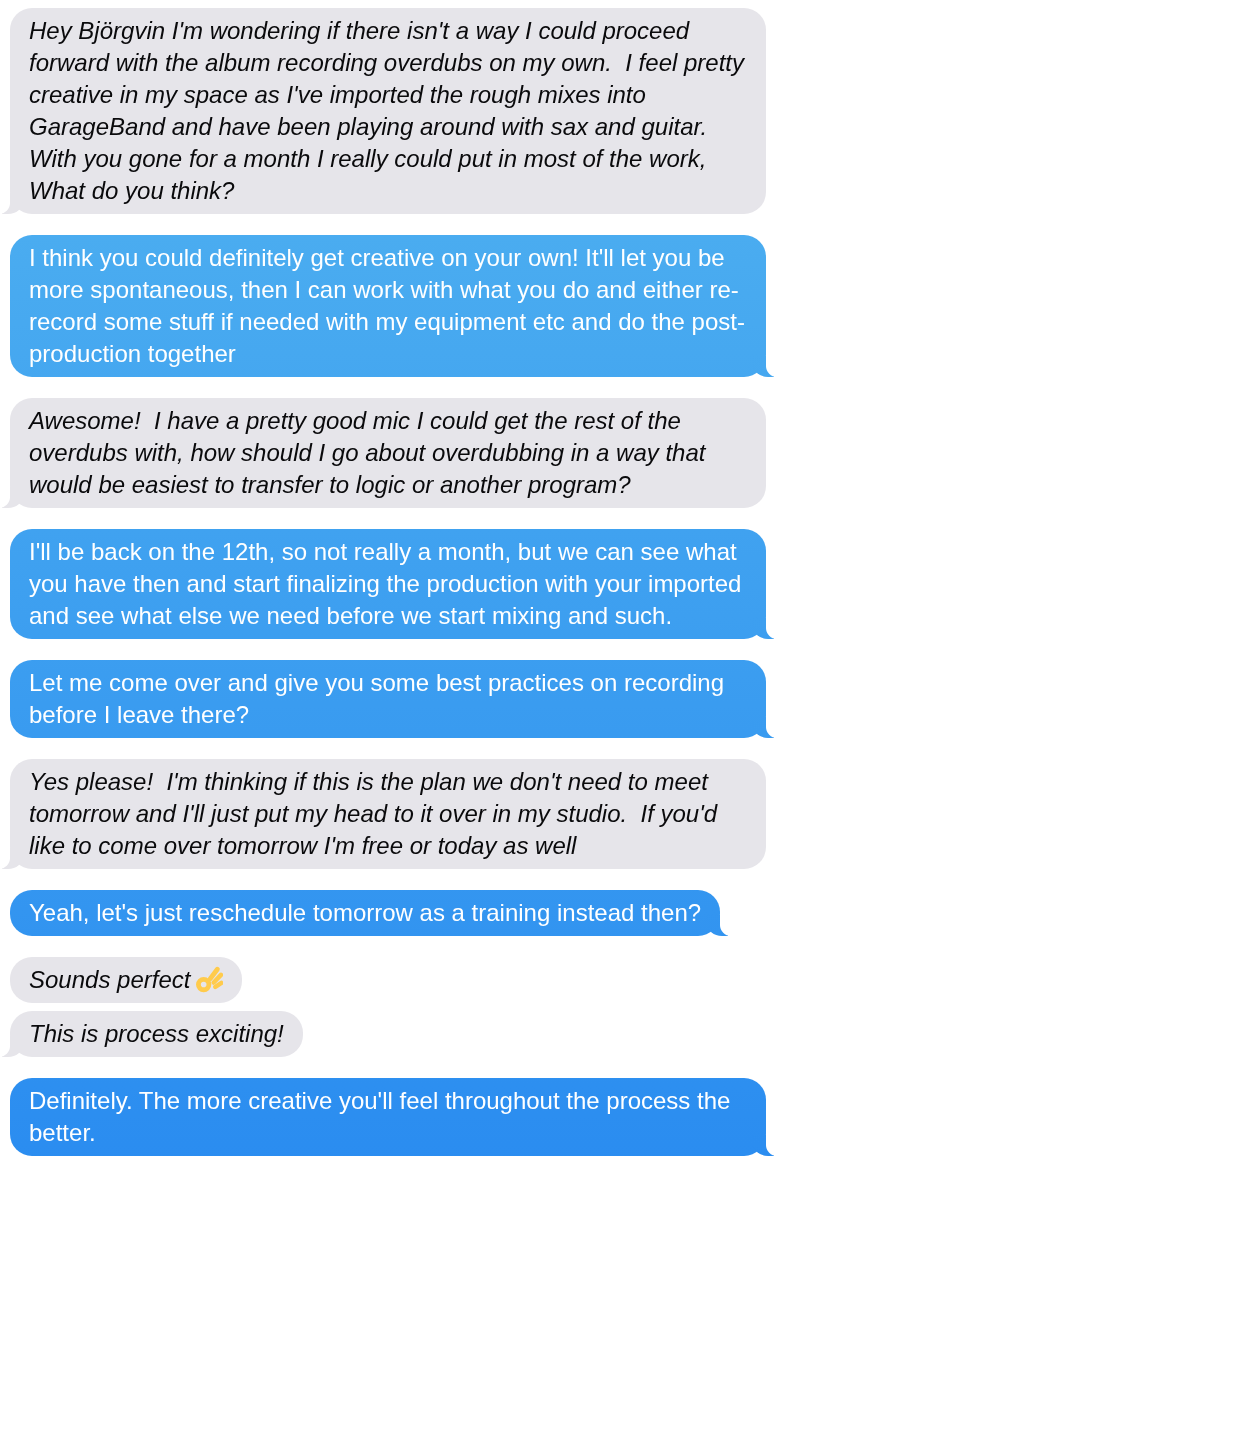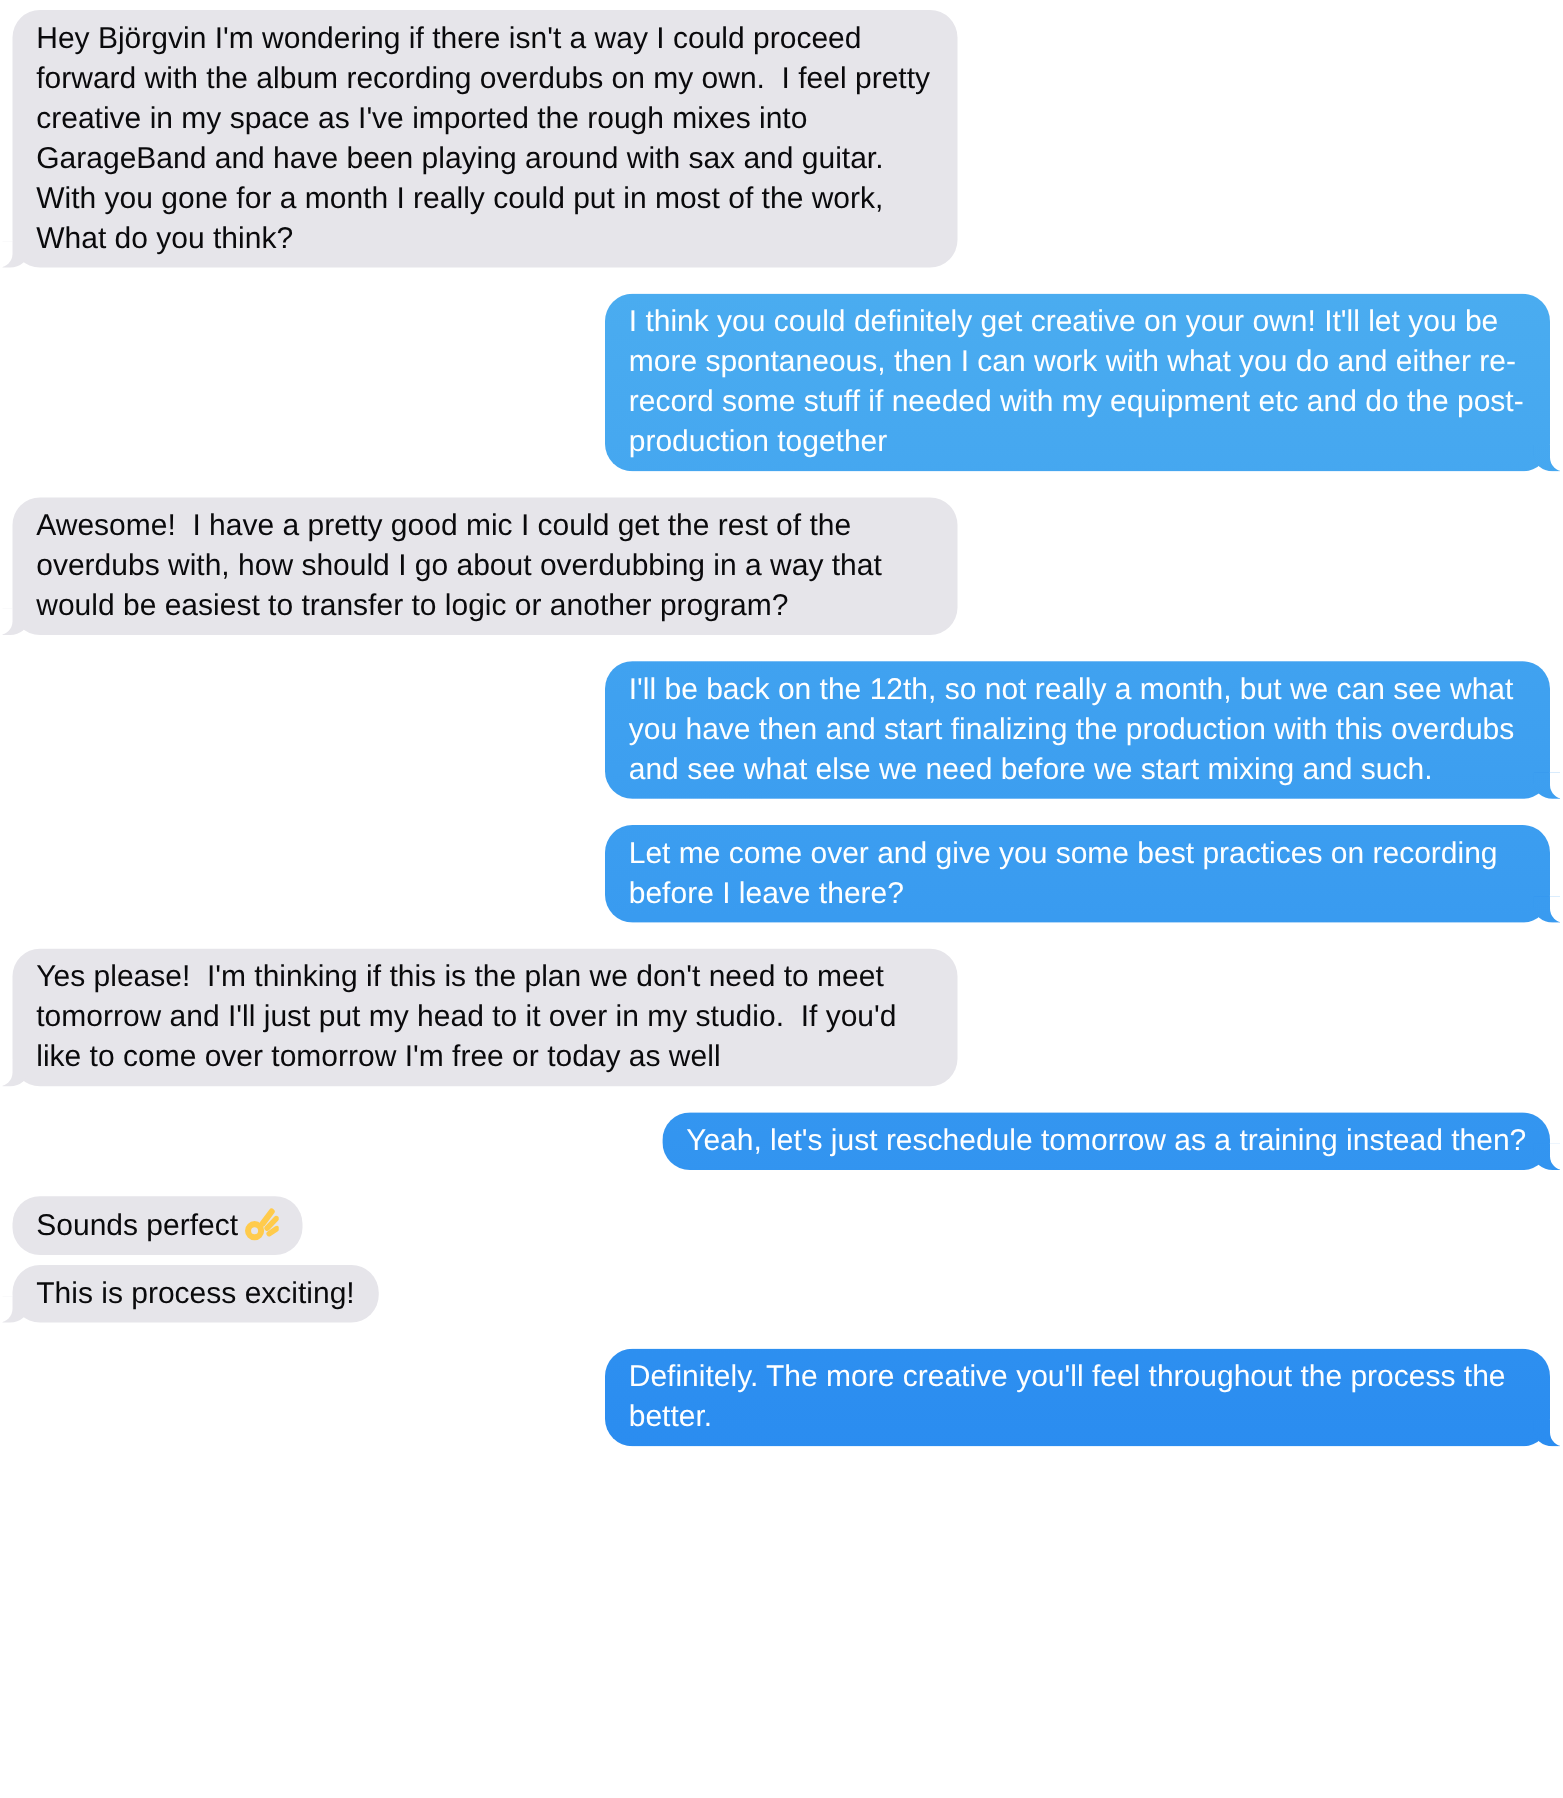--- a/index.html
+++ b/index.html
@@ -21,36 +21,37 @@
     padding:8px 10px 14px 10px;
     display:flex;
     flex-direction:column;
   }
   .row{
     display:flex;
     margin-top:21px;
   }
   .row:first-child{margin-top:0;}
   .row.tight{margin-top:8px;}
-  .row.sent{justify-content:flex-end;}
+  .row.sent{justify-content:flex-start;}
   .row.received{justify-content:flex-start;}
   .bubble{
     position:relative;
     box-sizing:border-box;
     max-width:756px;
     padding:7px 19px;
     border-radius:22px;
     font-size:24px;
     line-height:32px;
     white-space:pre-wrap;
     word-wrap:break-word;
   }
   .bubble.received{
     background:var(--received-bg);
     color:var(--received-text);
+    font-style:italic;
   }
   .bubble.sent{
     color:var(--sent-text);
     background-color:#2E93F1;
     background-image:linear-gradient(var(--sent-top), var(--sent-bottom));
     background-attachment:fixed;
   }
   
   .bubble.tail::before{
     content:"";
@@ -102,21 +103,21 @@
     <div class="row received">
       <div class="bubble received tail"><span>Hey Björgvin I'm wondering if there isn't a way I could proceed forward with the album recording overdubs on my own.  I feel pretty creative in my space as I've imported the rough mixes into GarageBand and have been playing around with sax and guitar.  With you gone for a month I really could put in most of the work, What do you think?</span></div>
     </div>
     <div class="row sent">
       <div class="bubble sent tail"><span>I think you could definitely get creative on your own! It'll let you be more spontaneous, then I can work with what you do and either re-record some stuff if needed with my equipment etc and do the post-production together</span></div>
     </div>
     <div class="row received">
       <div class="bubble received tail"><span>Awesome!  I have a pretty good mic I could get the rest of the overdubs with, how should I go about overdubbing in a way that would be easiest to transfer to logic or another program?</span></div>
     </div>
     <div class="row sent">
-      <div class="bubble sent tail"><span>I'll be back on the 12th, so not really a month, but we can see what you have then and start finalizing the production with this overdubs and see what else we need before we start mixing and such.</span></div>
+      <div class="bubble sent tail"><span>I'll be back on the 12th, so not really a month, but we can see what you have then and start finalizing the production with your imported and see what else we need before we start mixing and such.</span></div>
     </div>
     <div class="row sent">
       <div class="bubble sent tail"><span>Let me come over and give you some best practices on recording before I leave there?</span></div>
     </div>
     <div class="row received">
       <div class="bubble received tail"><span>Yes please!  I'm thinking if this is the plan we don't need to meet tomorrow and I'll just put my head to it over in my studio.  If you'd like to come over tomorrow I'm free or today as well</span></div>
     </div>
     <div class="row sent">
       <div class="bubble sent tail"><span>Yeah, let's just reschedule tomorrow as a training instead then?</span></div>
     </div>

